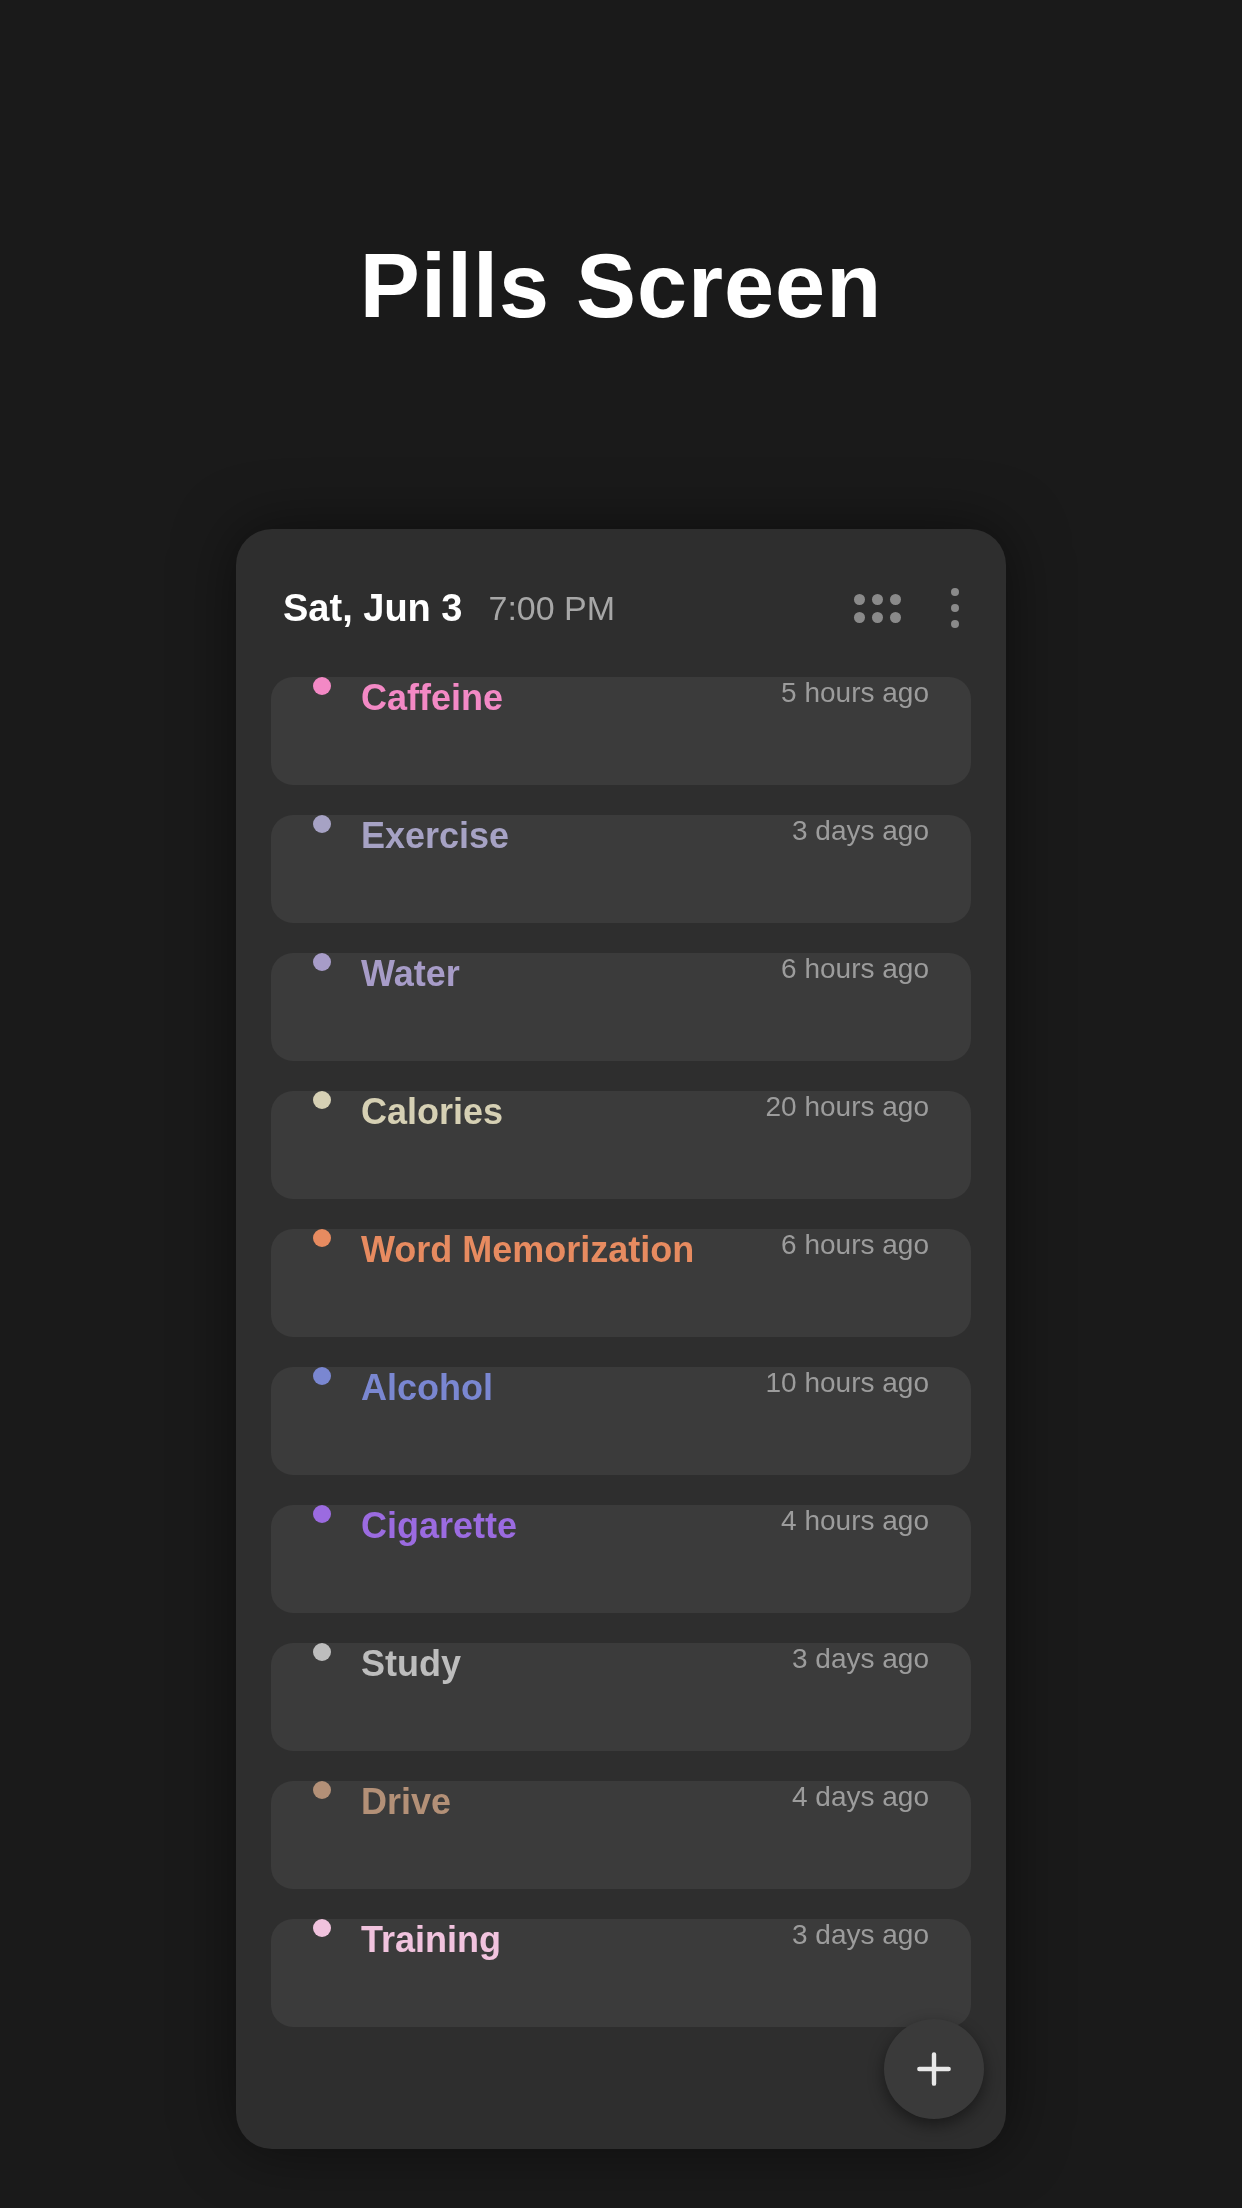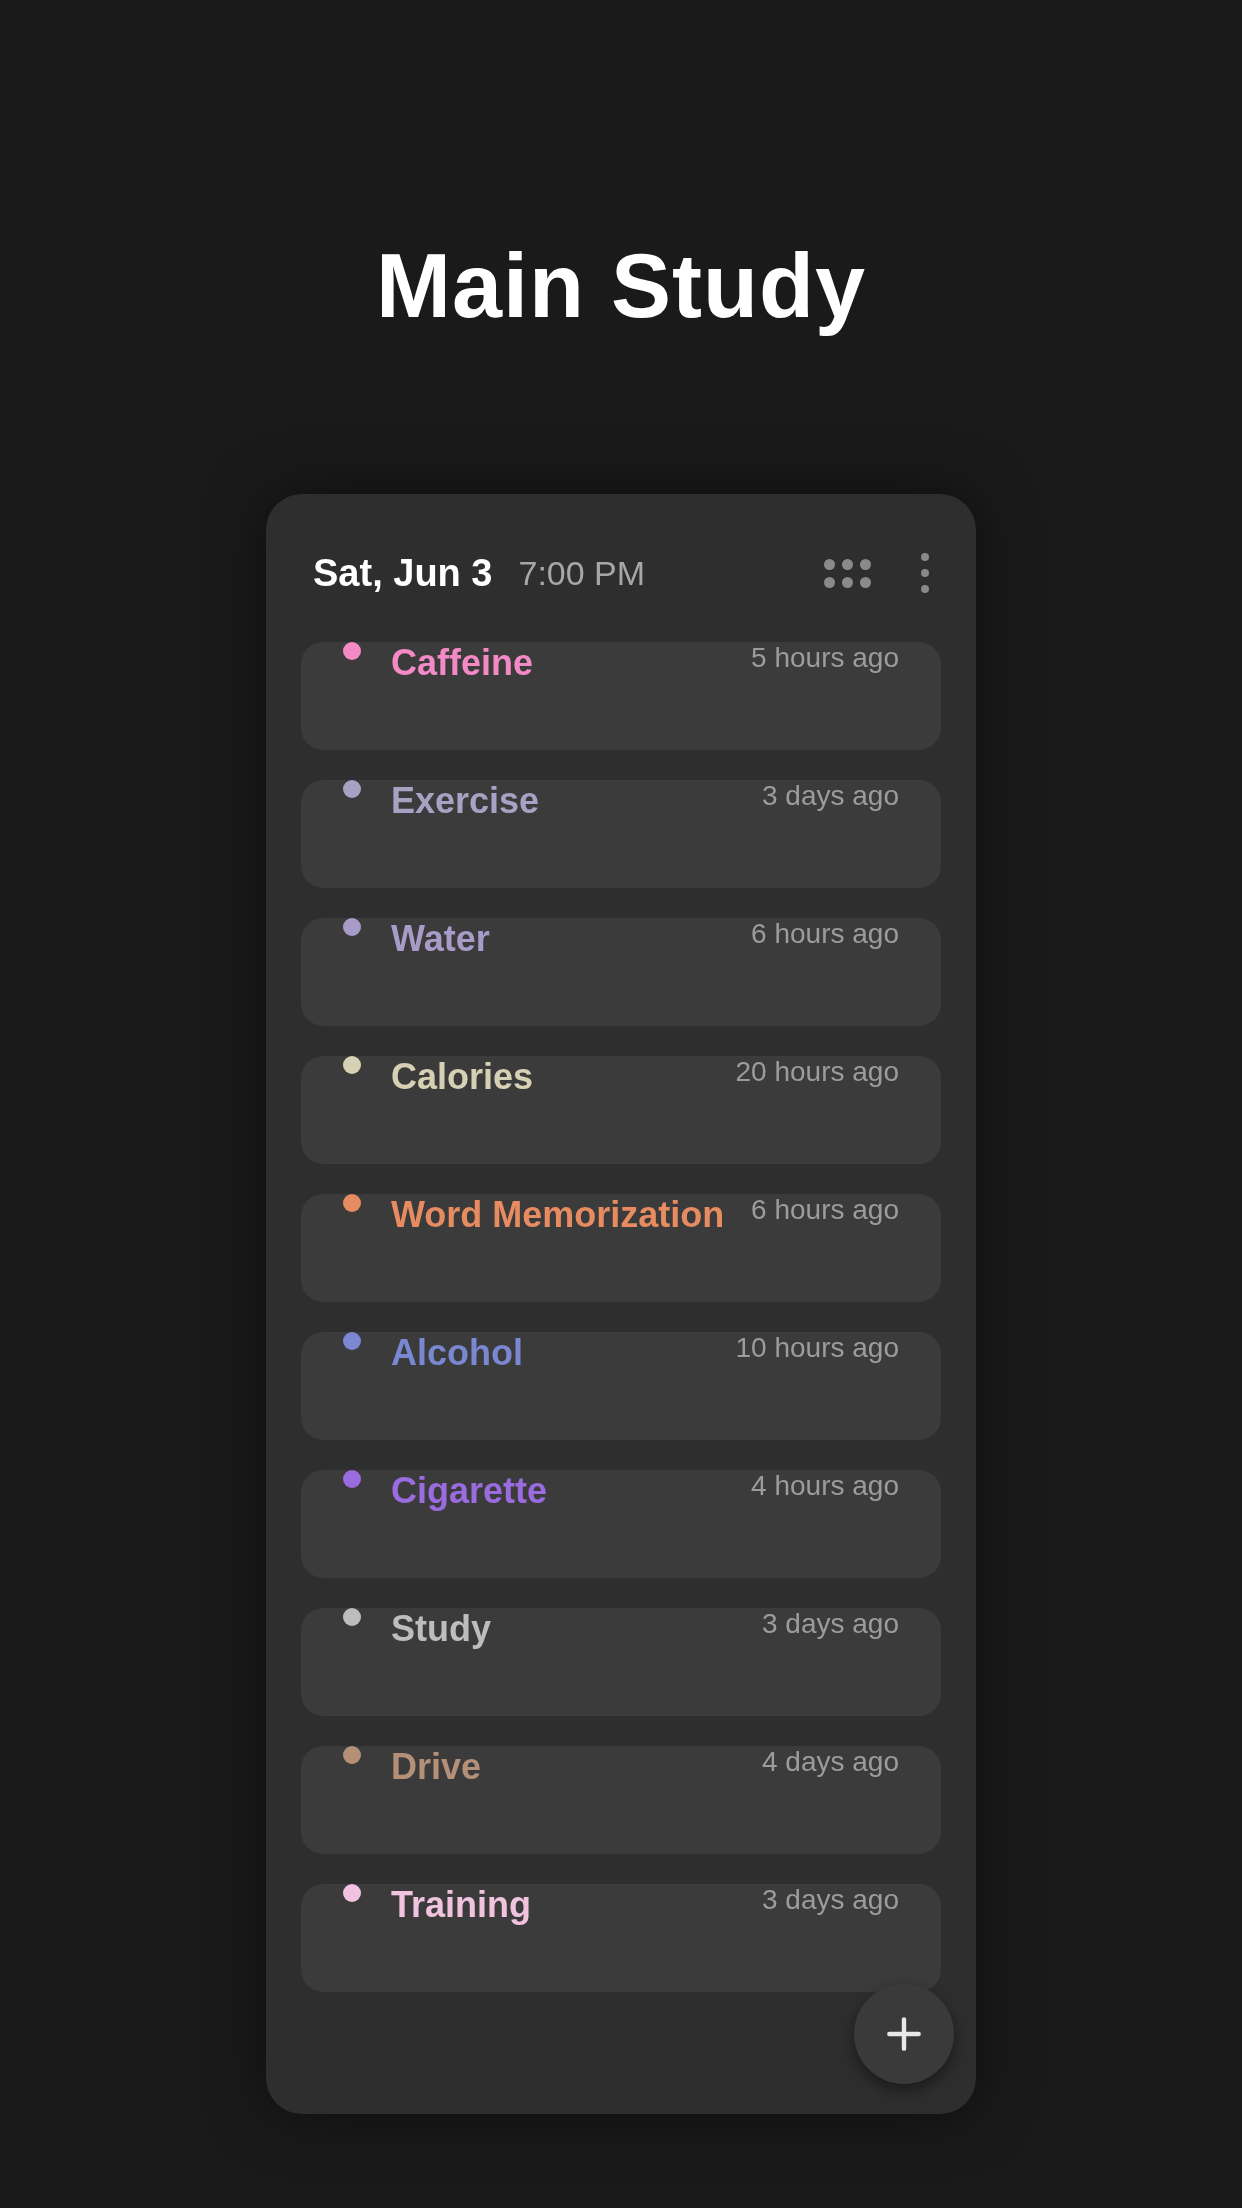--- a/index.html
+++ b/index.html
@@ -20,24 +20,24 @@
     top: 235px;
     left: 50%;
     transform: translateX(-50%);
     color: #ffffff;
     font-size: 90px;
     font-weight: 700;
     letter-spacing: 1px;
   }
   .card {
     position: absolute;
-    top: 494px;
+    top: 529px;
     left: 50%;
     transform: translateX(-50%);
-    width: 710px;
+    width: 770px;
     height: 1620px;
     background: #2e2e2e;
     border-radius: 36px;
     padding: 40px 35px 0 35px;
     overflow: hidden;
     box-shadow: 0 0 60px rgba(0,0,0,0.5);
   }
   .card-header {
     display: flex;
     align-items: center;
@@ -139,21 +139,21 @@
     left: 0;
     right: 0;
     bottom: 0;
     height: 200px;
     pointer-events: none;
   }
 </style>
 </head>
 <body>
 
-<div class="page-title">Main Study</div>
+<div class="page-title">Pills Screen</div>
 
 <div class="card">
 
   <div class="card-header">
     <span class="date-text">Sat, Jun 3</span>
     <span class="time-text">7:00 PM</span>
     <div class="header-icons">
       <div class="grid-icon">
         <span></span>
           <span></span>

